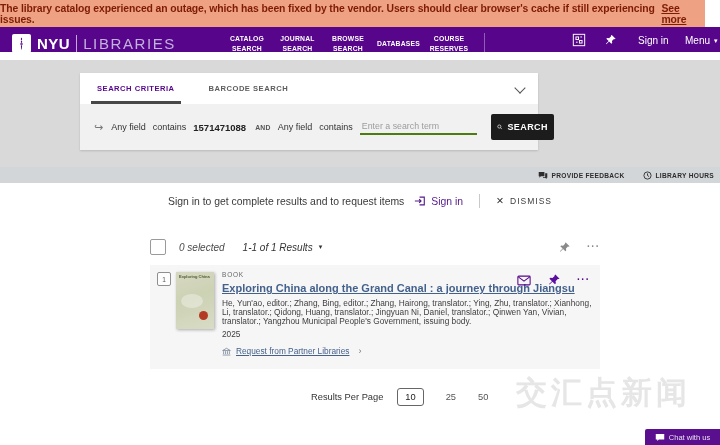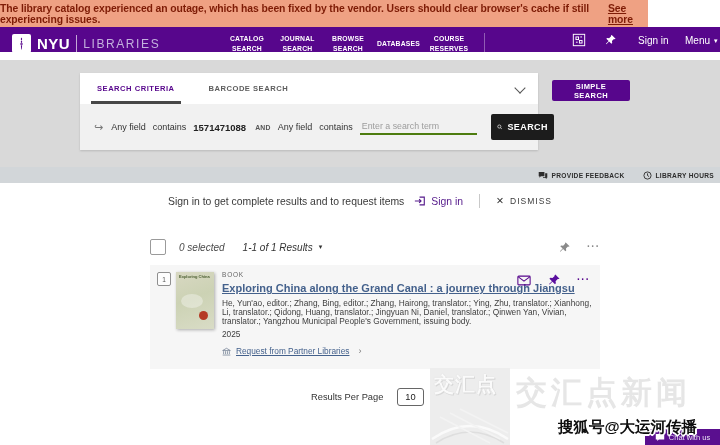--- a/index.html
+++ b/index.html
@@ -1,32 +1,32 @@
 <!DOCTYPE html>
 <html><head>
 <meta charset="utf-8">
 <style>
   html,body{margin:0;padding:0;}
   body{width:720px;height:445px;overflow:hidden;font-family:"Liberation Sans","DejaVu Sans",sans-serif;background:#fff;}
   .screen{position:relative;width:720px;height:445px;background:#fff;overflow:hidden;}
   .abs{position:absolute;}
 
   
-  .alert{top:0;left:0;width:648px;height:27px;background:#efa183;color:#7e1c06;
+  .alert{top:0;left:0;width:705px;height:27px;background:#efa183;color:#7e1c06;
          display:flex;align-items:center;justify-content:center;gap:5px;
          font-size:10.4px;font-weight:bold;letter-spacing:-0.1px;}
   .alert a{color:#7e1c06;text-decoration:underline;cursor:pointer;}
 
   
   .nav{top:27px;left:0;width:720px;height:25px;background:#57068c;}
   .brand{position:absolute;left:12px;top:0;height:33px;display:flex;align-items:center;gap:6px;}
   .logo-box{width:19px;height:19px;background:#fff;border-radius:2px;display:flex;align-items:center;justify-content:center;}
   .brand-nyu{color:#fff;font-weight:bold;font-size:15px;letter-spacing:.5px;}
   .brand-bar{width:1px;height:17px;background:rgba(255,255,255,.65);}
-  .brand-lib{color:#c3b1dd;font-size:12px;letter-spacing:1.6px;}
+  .brand-lib{color:#c3b1dd;font-size:15px;letter-spacing:1.6px;}
   .nav-items{position:absolute;left:222px;top:0;height:33px;width:252px;display:flex;justify-content:space-between;align-items:center;}
   .nav-item{width:50px;text-align:center;color:#fff;font-size:6.8px;font-weight:bold;line-height:1.35;letter-spacing:.2px;cursor:pointer;}
   .nav-vdiv{position:absolute;left:484px;top:6px;width:1px;height:21px;background:rgba(255,255,255,.35);}
   .nav-ico{position:absolute;top:50%;transform:translateY(-50%);cursor:pointer;display:flex;}
   .nav-signin{position:absolute;left:638px;top:50%;transform:translateY(-50%);color:#fff;font-size:10px;cursor:pointer;}
   .nav-menu{position:absolute;left:685px;top:50%;transform:translateY(-50%);color:#fff;font-size:10px;cursor:pointer;display:flex;align-items:center;gap:4px;}
   .caret{font-size:7px;line-height:1;}
 
   
   .hero{top:60px;left:0;width:720px;height:107px;background:#d9d9d9;}
@@ -178,21 +178,20 @@
         <input class="crit-input" placeholder="Enter a search term" style="">
         <button class="search-btn">
           <svg width="10" height="10" viewBox="0 0 12 12" fill="none" stroke="#fff" stroke-width="1.4">
               <circle cx="5" cy="5" r="3.4"></circle>
               <path d="M7.6 7.6 11 11"></path>
             </svg>
           <span>SEARCH</span>
         </button>
       </div>
     </div>
-    <button class="simple-search">SIMPLE SEARCH</button>
   </div>
 
   <div class="abs strip">
     <span class="strip-item">
       <svg width="10" height="9" viewBox="0 0 14 12">
           <path fill="#2d2d2d" d="M1 1h8v6H4L2 9V7H1zM10 3h3v6h-1v2l-2-2h-3V8h3z"></path>
         </svg>
       <span>PROVIDE FEEDBACK</span>
     </span>
     <span class="strip-item">
@@ -272,30 +271,21 @@
     </div>
   </div>
 
   <div class="abs perpage">
     <span class="pp-label">Results Per Page</span>
     <span class="pp-box">10</span>
     <span class="pp-opt">25</span>
     <span class="pp-opt">50</span>
   </div>
 
-  <div class="abs wm-logo">
-    <span class="wm-logo-text">交汇点</span>
-    <svg width="80" height="50" viewBox="0 0 80 50" style="position:absolute;left:0;top:27px;" fill="none">
-      <path d="M2 44 Q40 18 78 44" stroke="#fafafa" stroke-width="2.5"></path>
-      <path d="M6 48 Q40 26 74 48" stroke="#dedede" stroke-width="1.5"></path>
-      <path d="M10 22 60 48 M20 18 70 44 M30 14 78 38" stroke="#f3f3f3" stroke-width="1.5"></path>
-    </svg>
-  </div>
   <div class="abs wm-big">交汇点新闻</div>
-  <div class="abs wm-sohu">搜狐号@大运河传播</div>
   <button class="abs chat-btn">
     <svg width="10" height="9" viewBox="0 0 13 11">
         <path fill="#fff" d="M1 1h11v7H5L3 10V8H1z"></path>
       </svg>
     <span>Chat with us</span>
   </button>
 
 </div>
 
 </body></html>

